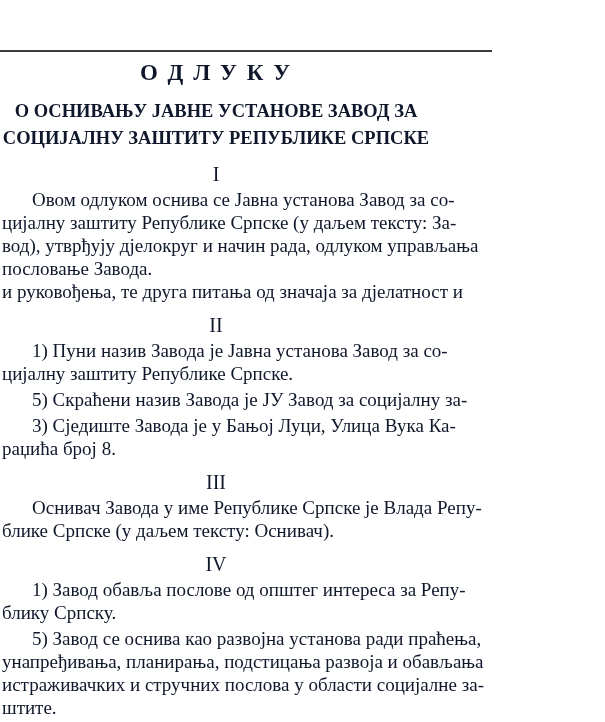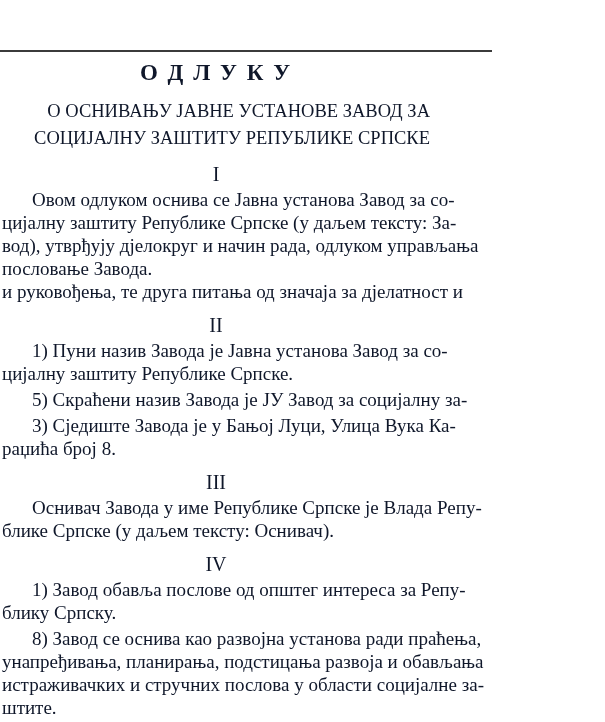--- a/index.html
+++ b/index.html
@@ -28,23 +28,23 @@
     margin: 7px 0 0 0;
     font-size: 23px;
     font-weight: bold;
     line-height: 28px;
     letter-spacing: 2px;
     text-align: center;
   }
   .doc-subtitle {
     margin-top: 11px;
     font-size: 18.5px;
-    font-weight: normal;
+    font-weight: bold;
     line-height: 27px;
-    text-align: right;
+    text-align: center;
   }
   .numeral {
     margin: 11px 0 2px 0;
     font-size: 20px;
     line-height: 23px;
     text-align: center;
   }
   .para { margin: 0 0 3px 0; }
   .ln {
     font-size: 19px;
@@ -104,21 +104,21 @@
       </div>
     </div>
 
     <div>
       <div class="numeral">IV</div>
       <div class="para">
         <div class="ln j ind">1) Завод обавља послове од општег интереса за Репу-</div>
         <div class="ln last">блику Српску.</div>
       </div>
       <div class="para">
-        <div class="ln j ind">8) Завод се оснива као развојна установа ради праћења,</div>
+        <div class="ln j ind">5) Завод се оснива као развојна установа ради праћења,</div>
         <div class="ln j">унапређивања, планирања, подстицања развоја и обављања</div>
         <div class="ln j">истраживачких и стручних послова у области социјалне за-</div>
         <div class="ln last">штите.</div>
       </div>
     </div>
 
     <div>
       <div class="numeral">V</div>
     </div>
 

